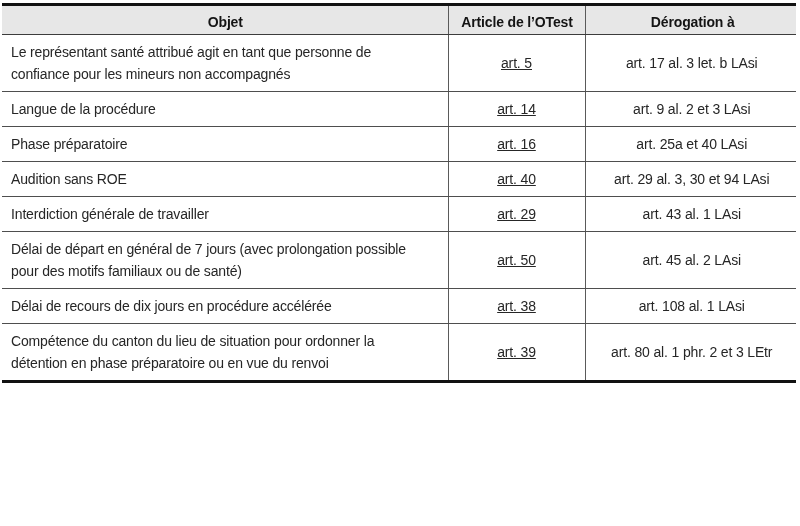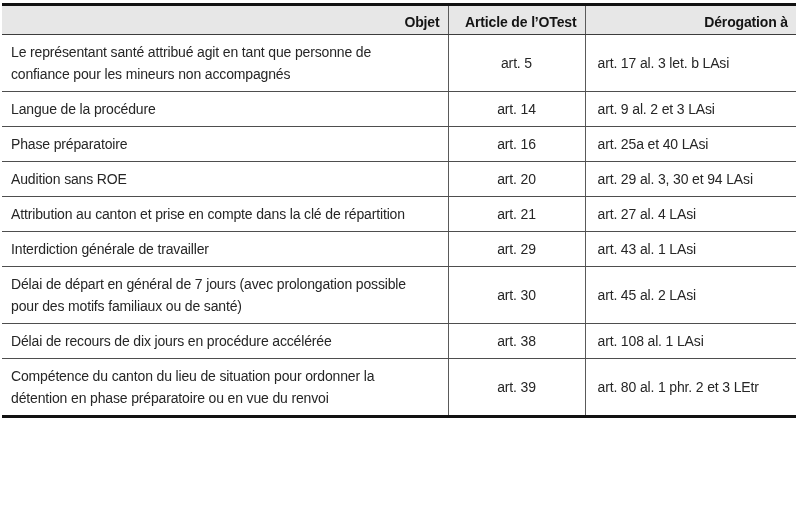--- a/index.html
+++ b/index.html
@@ -42,44 +42,44 @@
     line-height: 22px;
     letter-spacing: -0.15px;
     color: var(--text);
     vertical-align: middle;
     box-sizing: border-box;
   }
   thead th {
     background: var(--header-bg);
     color: var(--header-text);
     font-weight: bold;
-    text-align: right;
+    text-align: center;
     padding: 4px 8px 0 9px;
     border-bottom: 1.5px solid #3c3c3c;
     height: 30px;
   }
   thead th + th { border-left: 1.5px solid var(--vrule); }
   thead th.h-derog { padding-left: 12px; }
 
   tbody td {
     padding: 6px 10px 6px 9px;
     border-bottom: 1.5px solid var(--rule);
     background: #ffffff;
   }
   tbody tr:last-child td { border-bottom: none; }
-  tbody td + td { border-left: 1.5px solid var(--vrule); }
+  tbody td + td { border-left: 1.5px solid var(--vrule); text-align: center; }
 
   td.cell-objet {
     white-space: pre-line;
     padding-right: 14px;
   }
   td.cell-article {
-    text-align: center;
     padding-left: 4px;
     padding-right: 4px;
+    text-decoration: underline;
   }
   td.cell-derogation {
     padding-left: 12px;
     white-space: nowrap;
     overflow: hidden;
   }
 </style>
 </head>
 <body>
 
@@ -113,40 +113,35 @@
   </tr>
 
   <tr>
     <td class="cell-objet">Phase préparatoire</td>
     <td class="cell-article">art. 16</td>
     <td class="cell-derogation">art. 25a et 40 LAsi</td>
   </tr>
 
   <tr>
     <td class="cell-objet">Audition sans ROE</td>
-    <td class="cell-article">art. 20</td>
+    <td class="cell-article">art. 40</td>
     <td class="cell-derogation">art. 29 al. 3, 30 et 94 LAsi</td>
   </tr>
 
-  <tr>
-    <td class="cell-objet">Attribution au canton et prise en compte dans la clé de répartition</td>
-    <td class="cell-article">art. 21</td>
-    <td class="cell-derogation">art. 27 al. 4 LAsi</td>
-  </tr>
 
   <tr>
     <td class="cell-objet">Interdiction générale de travailler</td>
     <td class="cell-article">art. 29</td>
     <td class="cell-derogation">art. 43 al. 1 LAsi</td>
   </tr>
 
   <tr>
     <td class="cell-objet">Délai de départ en général de 7 jours (avec prolongation possible
 pour des motifs familiaux ou de santé)</td>
-    <td class="cell-article">art. 30</td>
+    <td class="cell-article">art. 50</td>
     <td class="cell-derogation">art. 45 al. 2 LAsi</td>
   </tr>
 
 
   <tr>
     <td class="cell-objet">Délai de recours de dix jours en procédure accélérée</td>
     <td class="cell-article">art. 38</td>
     <td class="cell-derogation">art. 108 al. 1 LAsi</td>
   </tr>
 

